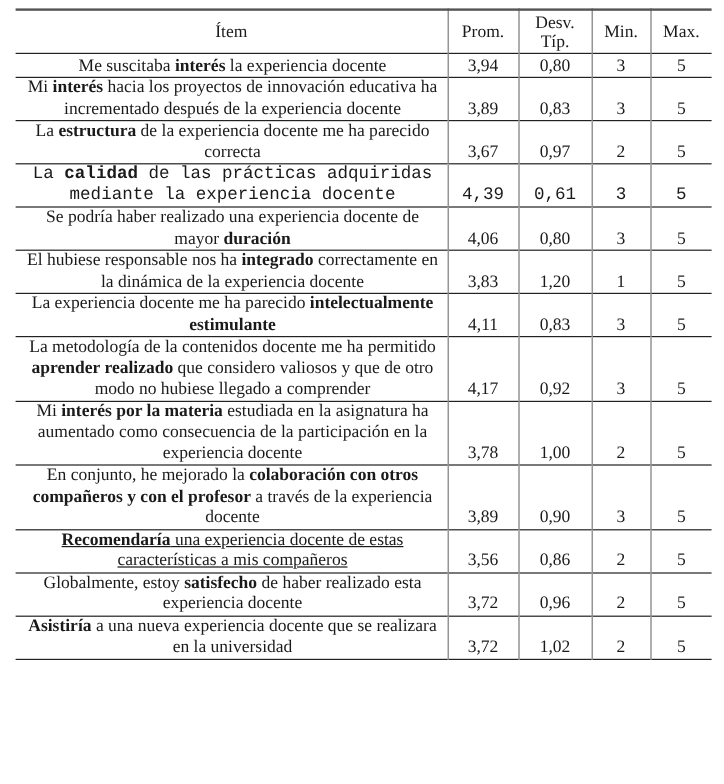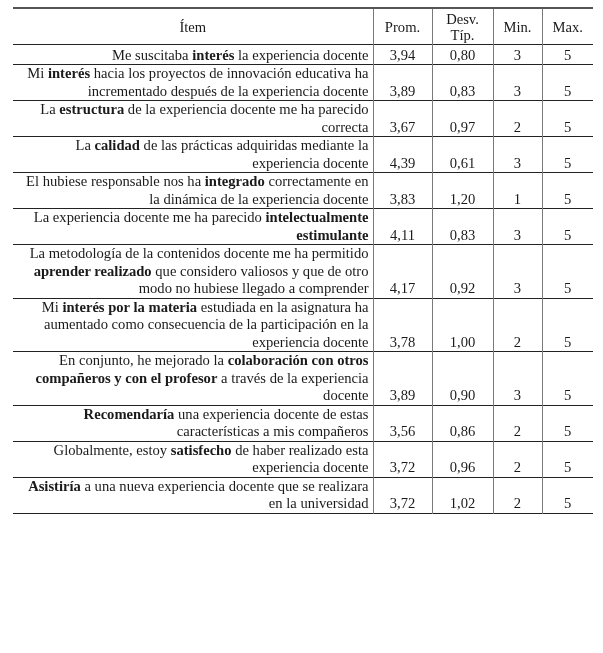--- a/index.html
+++ b/index.html
@@ -13,21 +13,21 @@
   table.stats col.c-prom { width:59px; }
   table.stats col.c-desv { width:61px; }
   table.stats col.c-min  { width:49px; }
   table.stats col.c-max  { width:51px; }
   table.stats th, table.stats td { padding:0; vertical-align:bottom; }
   table.stats thead tr { border-top:2px solid #555; border-bottom:1.5px solid #222; }
   table.stats thead th { height:35px; text-align:center; font-weight:normal;
                          vertical-align:middle; line-height:16px; }
   table.stats tbody tr { border-bottom:1.5px solid #222; }
   table.stats th + th, table.stats td + td { border-left:1.5px solid #7a7a7a; }
-  table.stats td.item { text-align:right; padding-left:6px; padding-right:4px; }
+  table.stats td.item { text-align:center; padding-left:6px; padding-right:4px; }
   table.stats td.num { text-align:center; }
   table.stats td.num span { display:inline-block; padding-bottom:0px; }
   b { font-weight:bold; }
 </style>
 </head>
 <body>
 
 <table class="stats">
   <colgroup>
     <col class="c-item">
@@ -60,24 +60,31 @@
         <td class="num"><span>3</span></td>
         <td class="num"><span>5</span></td>
       </tr>
       <tr style="height: 36px;">
         <td class="item"><span>La </span><b>estructura</b><span> de la experiencia docente me ha parecido correcta</span></td>
         <td class="num"><span>3,67</span></td>
         <td class="num"><span>0,97</span></td>
         <td class="num"><span>2</span></td>
         <td class="num"><span>5</span></td>
       </tr>
-      <tr style="height: 35px;">
+      <tr style="height: 35px; font-family: Liberation Mono, monospace;">
         <td class="item"><span>La </span><b>calidad</b><span> de las prácticas adquiridas mediante la experiencia docente</span></td>
         <td class="num"><span>4,39</span></td>
         <td class="num"><span>0,61</span></td>
+        <td class="num"><span>3</span></td>
+        <td class="num"><span>5</span></td>
+      </tr>
+      <tr style="height: 36px;">
+        <td class="item"><span>Se podría haber realizado una experiencia docente de mayor </span><b>duración</b><span></span></td>
+        <td class="num"><span>4,06</span></td>
+        <td class="num"><span>0,80</span></td>
         <td class="num"><span>3</span></td>
         <td class="num"><span>5</span></td>
       </tr>
       <tr style="height: 35px;">
         <td class="item"><span>El hubiese responsable nos ha </span><b>integrado</b><span> correctamente en la dinámica de la experiencia docente</span></td>
         <td class="num"><span>3,83</span></td>
         <td class="num"><span>1,20</span></td>
         <td class="num"><span>1</span></td>
         <td class="num"><span>5</span></td>
       </tr>
@@ -102,21 +109,21 @@
         <td class="num"><span>2</span></td>
         <td class="num"><span>5</span></td>
       </tr>
       <tr style="height: 53px;">
         <td class="item"><span>En conjunto, he mejorado la </span><b>colaboración con otros compañeros y con el profesor</b><span> a través de la experiencia docente</span></td>
         <td class="num"><span>3,89</span></td>
         <td class="num"><span>0,90</span></td>
         <td class="num"><span>3</span></td>
         <td class="num"><span>5</span></td>
       </tr>
-      <tr style="height: 36px;">
+      <tr style="height: 36px; text-decoration: underline;">
         <td class="item"><span></span><b>Recomendaría</b><span> una experiencia docente de estas características a mis compañeros</span></td>
         <td class="num"><span>3,56</span></td>
         <td class="num"><span>0,86</span></td>
         <td class="num"><span>2</span></td>
         <td class="num"><span>5</span></td>
       </tr>
       <tr style="height: 36px;">
         <td class="item"><span>Globalmente, estoy </span><b>satisfecho</b><span> de haber realizado esta experiencia docente</span></td>
         <td class="num"><span>3,72</span></td>
         <td class="num"><span>0,96</span></td>

